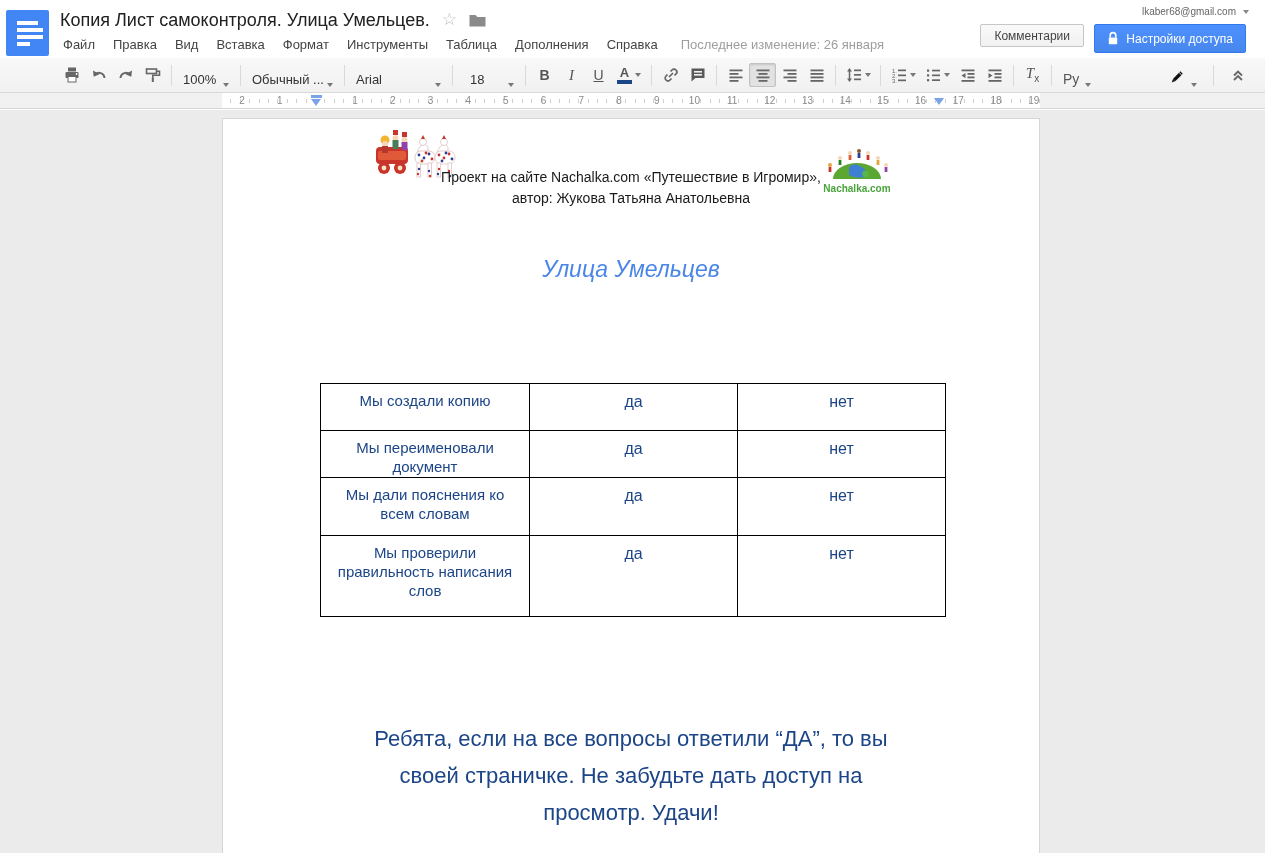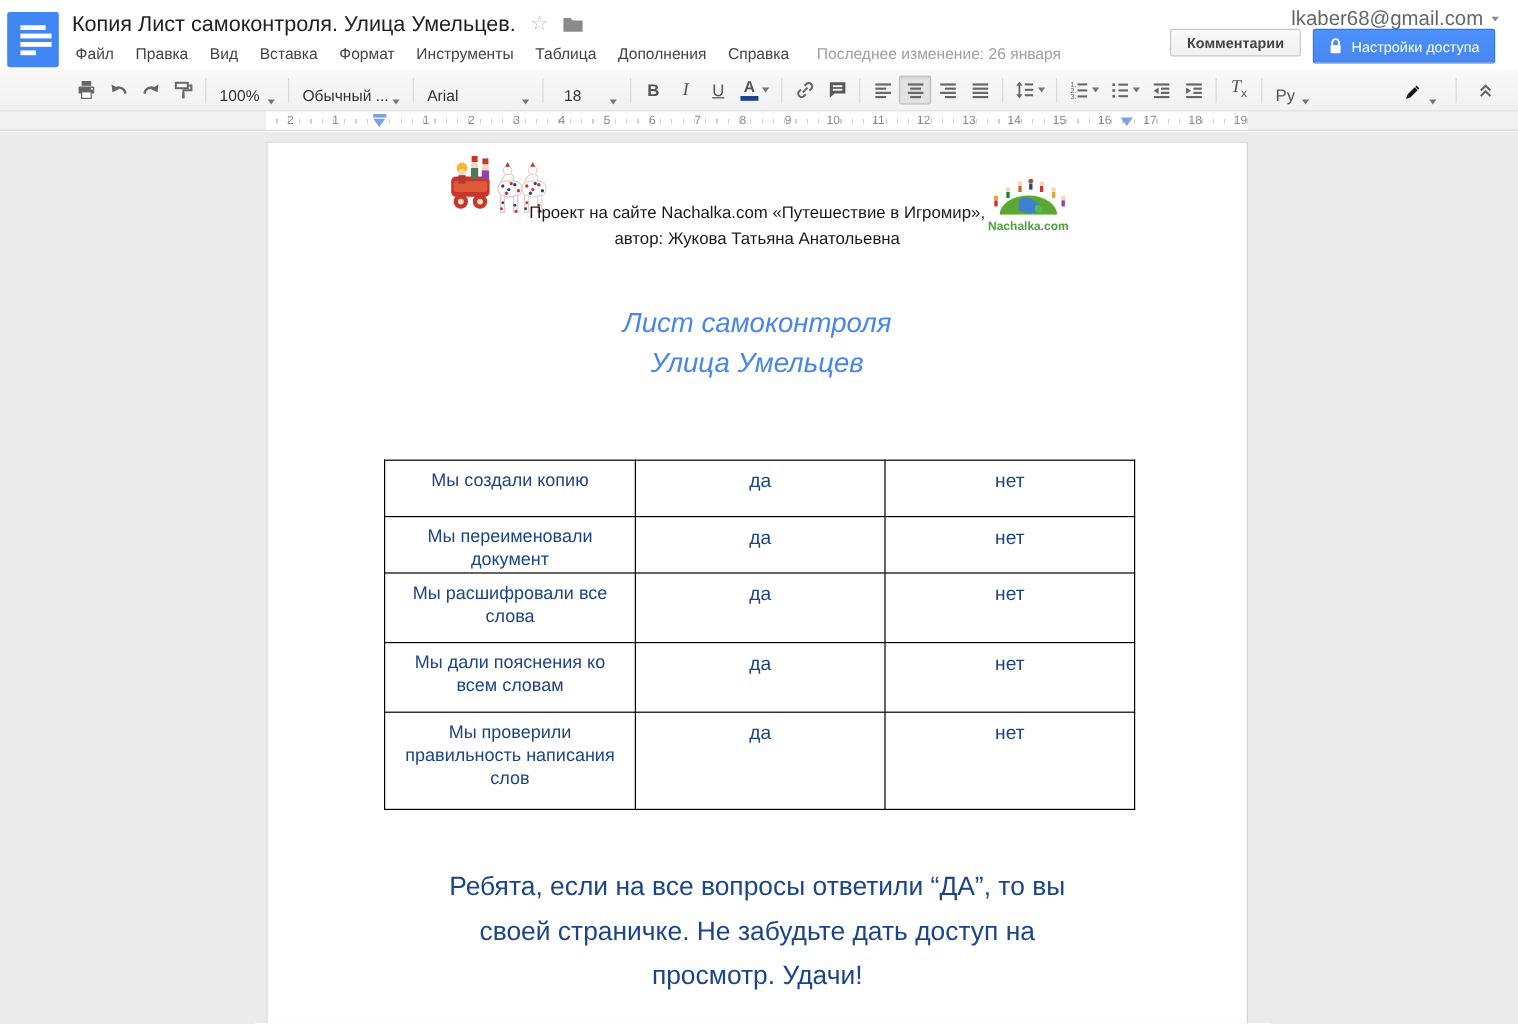--- a/index.html
+++ b/index.html
@@ -13,27 +13,27 @@
   .docs-icon { position:absolute; left:6px; top:10px; width:43px; height:46px; background:#4285f4; border-radius:2px; }
   .docs-icon i { position:absolute; left:11px; height:4px; background:#fff; display:block; }
   .docs-icon i:nth-child(1){ top:11px; width:21px; }
   .docs-icon i:nth-child(2){ top:18px; width:26px; }
   .docs-icon i:nth-child(3){ top:25px; width:26px; }
   .docs-icon i:nth-child(4){ top:32px; width:13px; }
   .title-row { position:absolute; left:60px; top:8px; height:24px; display:flex; align-items:center; }
   .doc-title { font-size:18px; color:#212121; white-space:nowrap; }
   .star { font-size:17px; color:#bdbdbd; margin-left:12px; line-height:18px; }
   .folder { margin-left:12px; display:flex; }
-  .account { position:absolute; right:16px; top:6px; font-size:17px; color:#666; display:flex; align-items:center; }
+  .account { position:absolute; right:16px; top:6px; font-size:10px; color:#666; display:flex; align-items:center; }
   .menu-row { position:absolute; left:54px; top:33px; height:22px; display:flex; align-items:center; }
   .menu-item { font-size:13px; color:#444; padding:0 9px; cursor:pointer; }
   .last-edit { font-size:13px; color:#9e9e9e; margin-left:14px; white-space:nowrap; }
   .btn-comments { position:absolute; right:181px; top:24px; height:23px; padding:0 13px;
     background:linear-gradient(#f9f9f9,#f1f1f1); border:1px solid #c6c6c6; border-radius:2px;
-    font-size:12px; font-weight:bold; color:#444; display:flex; align-items:center; }
+    font-size:12px; font-weight:normal; color:#444; display:flex; align-items:center; }
   .btn-share { position:absolute; right:19px; top:24px; height:29px; padding:0 12px;
     background:linear-gradient(#4d90fe,#4787ed); border:1px solid #3079ed; border-radius:2px;
     font-size:12px; font-weight:normal; color:#fff; display:flex; align-items:center; }
   .btn-share svg { margin-right:7px; }
   .caret { width:0; height:0; border-left:3.5px solid transparent; border-right:3.5px solid transparent; border-top:4px solid #777; margin-left:6px; }
   .account .caret { margin-left:7px; border-top-color:#888; }
   
   .toolbar { position:absolute; left:0; top:58px; width:1265px; height:35px;
     background:linear-gradient(#f8f8f8,#f1f1f1); border-bottom:1px solid #d9d9d9;
     display:flex; align-items:center; padding-left:58px; }
@@ -471,46 +471,40 @@
             </g>
         </g>
       </svg>
       <div class="logo-text">Nachalka.com</div>
     </div>
 
     <div class="doc-header-line" style="top:71px">автор: Жукова Татьяна Анатольевна</div>
     <div class="doc-header-line" style="top:50px">Проект на сайте Nachalka.com «Путешествие в Игромир»,</div>
 
     <div class="doc-title-block">
-      <div>Лист самоконтроля</div>
       <div>Улица Умельцев</div>
     </div>
 
     <table class="checklist">
       <colgroup>
           <col style="width:209px">
           <col style="width:208px">
           <col style="width:208px">
         </colgroup>
       <tbody>
           <tr class="r1">
         <td class="q">Мы создали копию</td>
         <td class="yn">да</td>
         <td class="yn">нет</td>
       </tr>
       <tr class="r2">
         <td class="q">Мы переименовали документ</td>
         <td class="yn">да</td>
         <td class="yn">нет</td>
       </tr>
-      <tr class="r3">
-        <td class="q">Мы расшифровали все слова</td>
-        <td class="yn">да</td>
-        <td class="yn">нет</td>
-      </tr>
       <tr class="r4">
         <td class="q">Мы дали пояснения ко всем словам</td>
         <td class="yn">да</td>
         <td class="yn">нет</td>
       </tr>
       <tr class="r5">
         <td class="q">Мы проверили правильность написания слов</td>
         <td class="yn">да</td>
         <td class="yn">нет</td>
       </tr>

